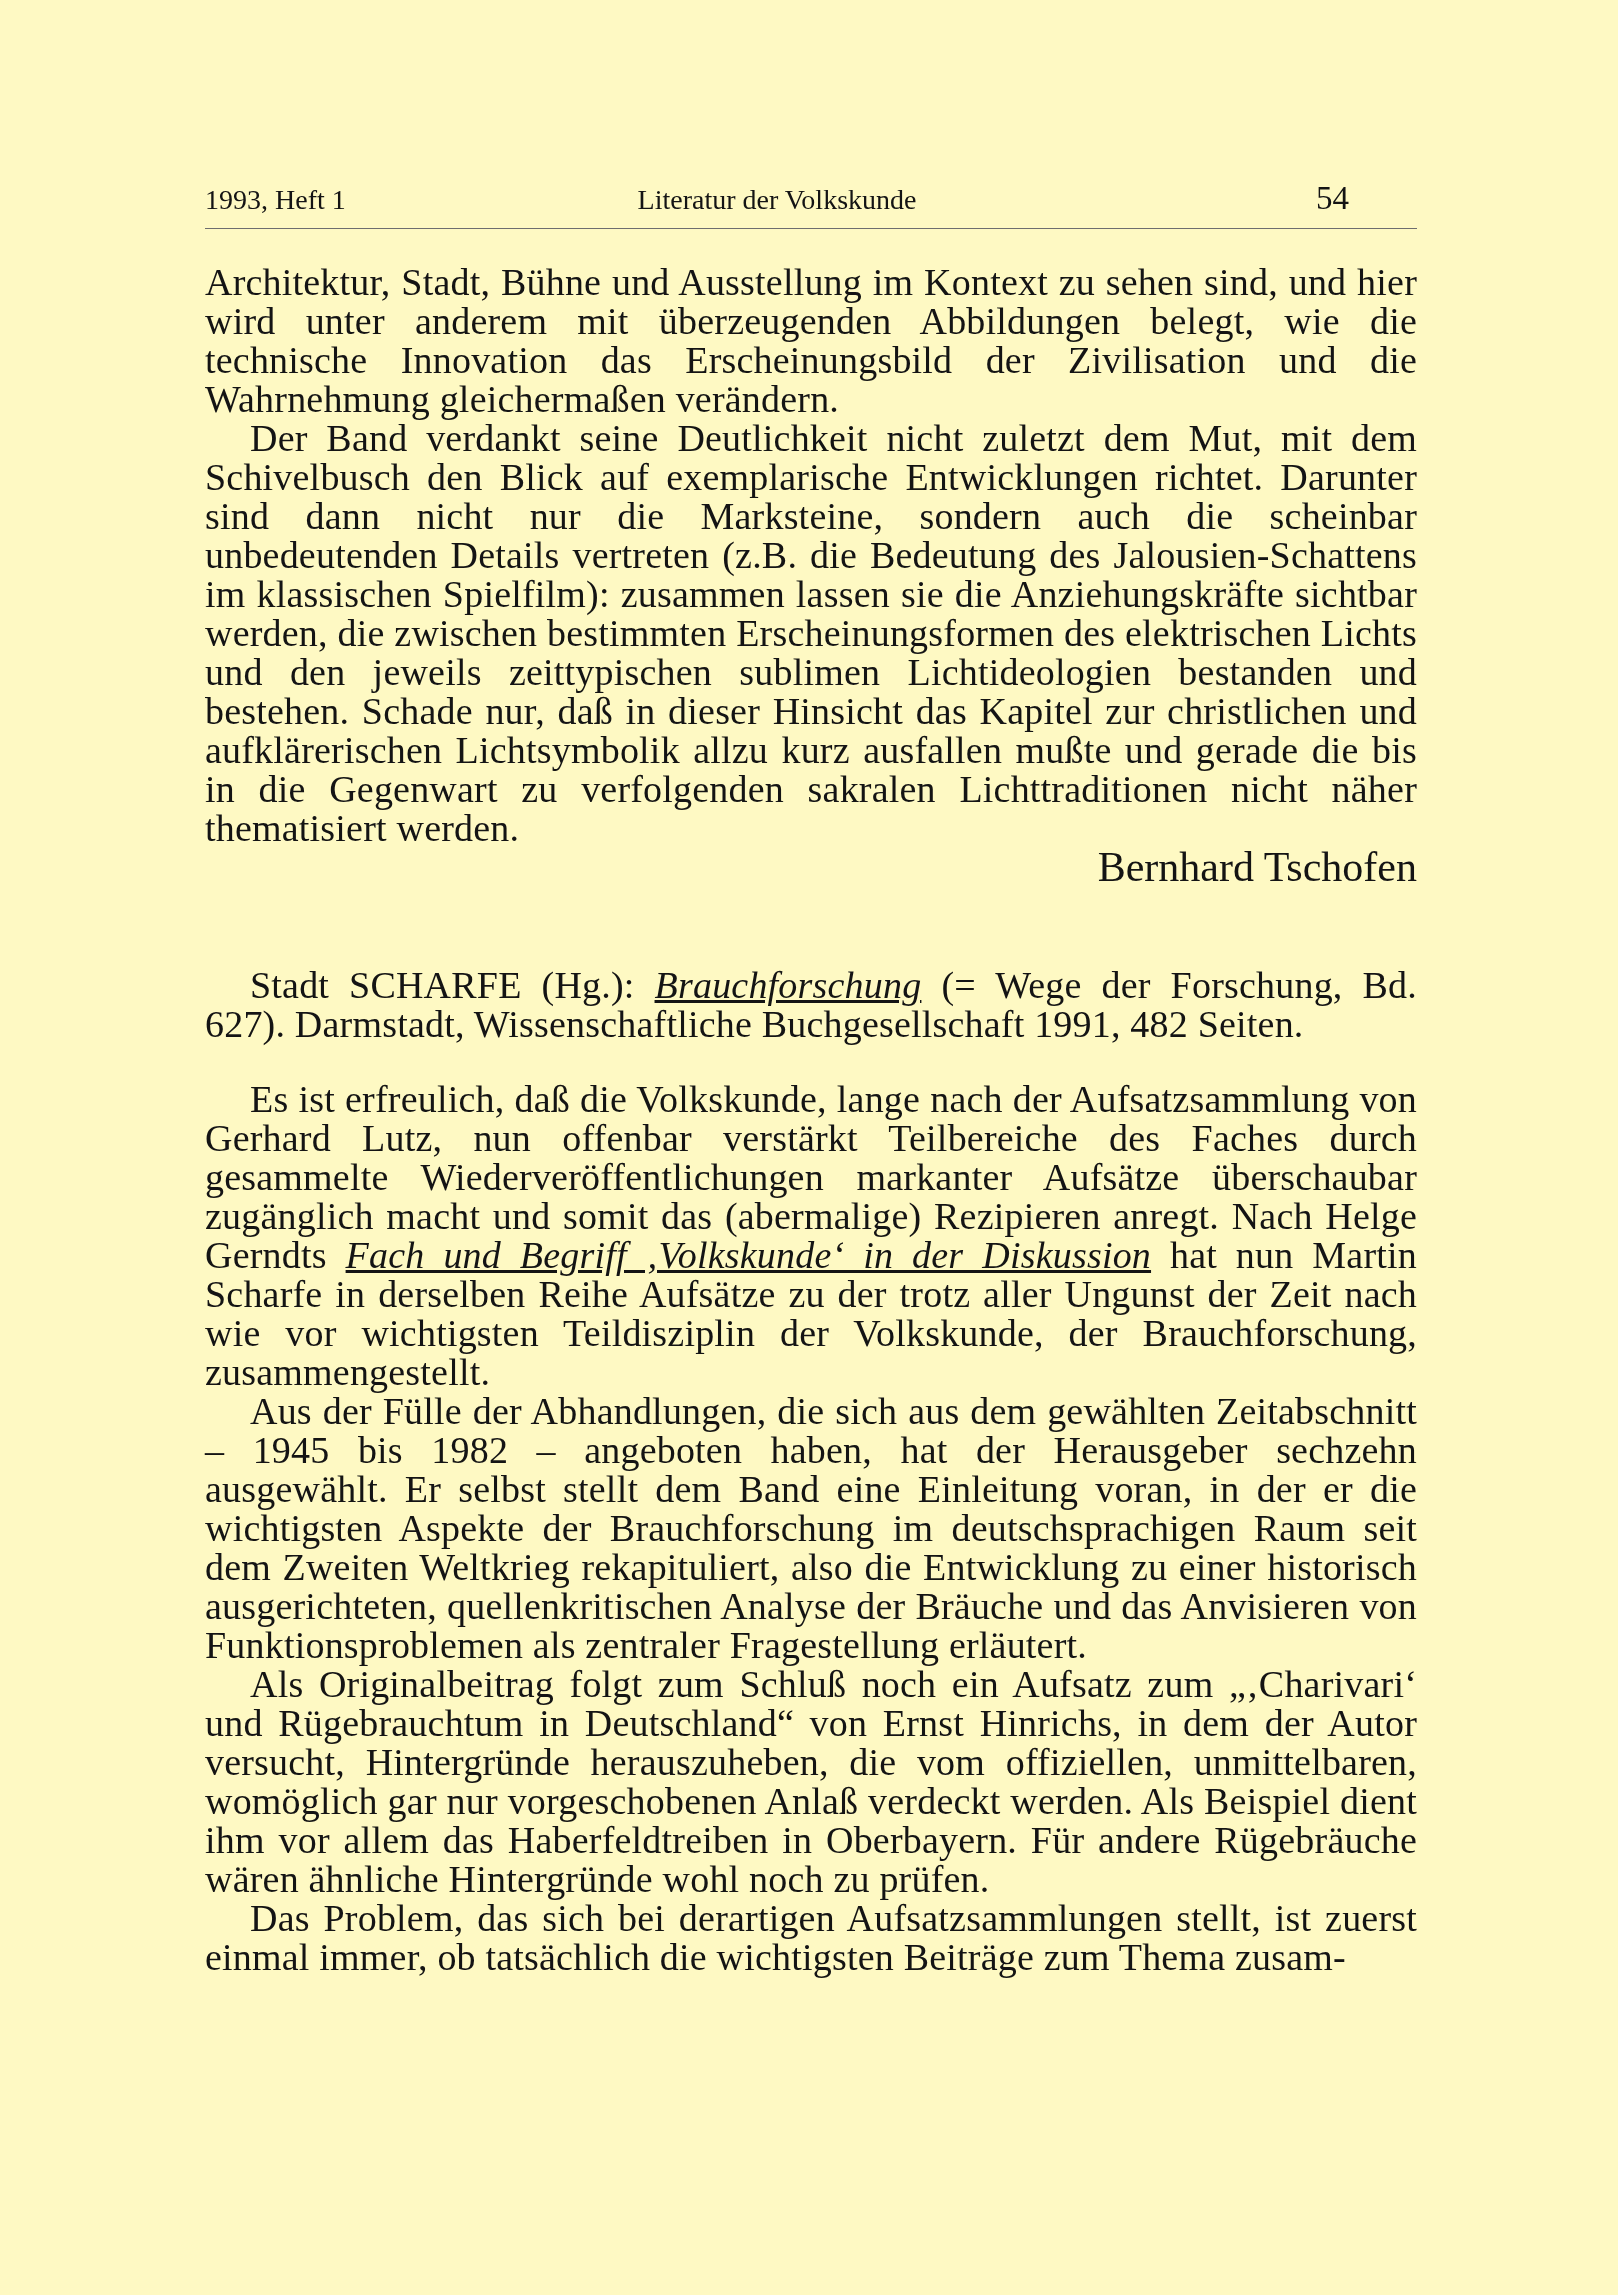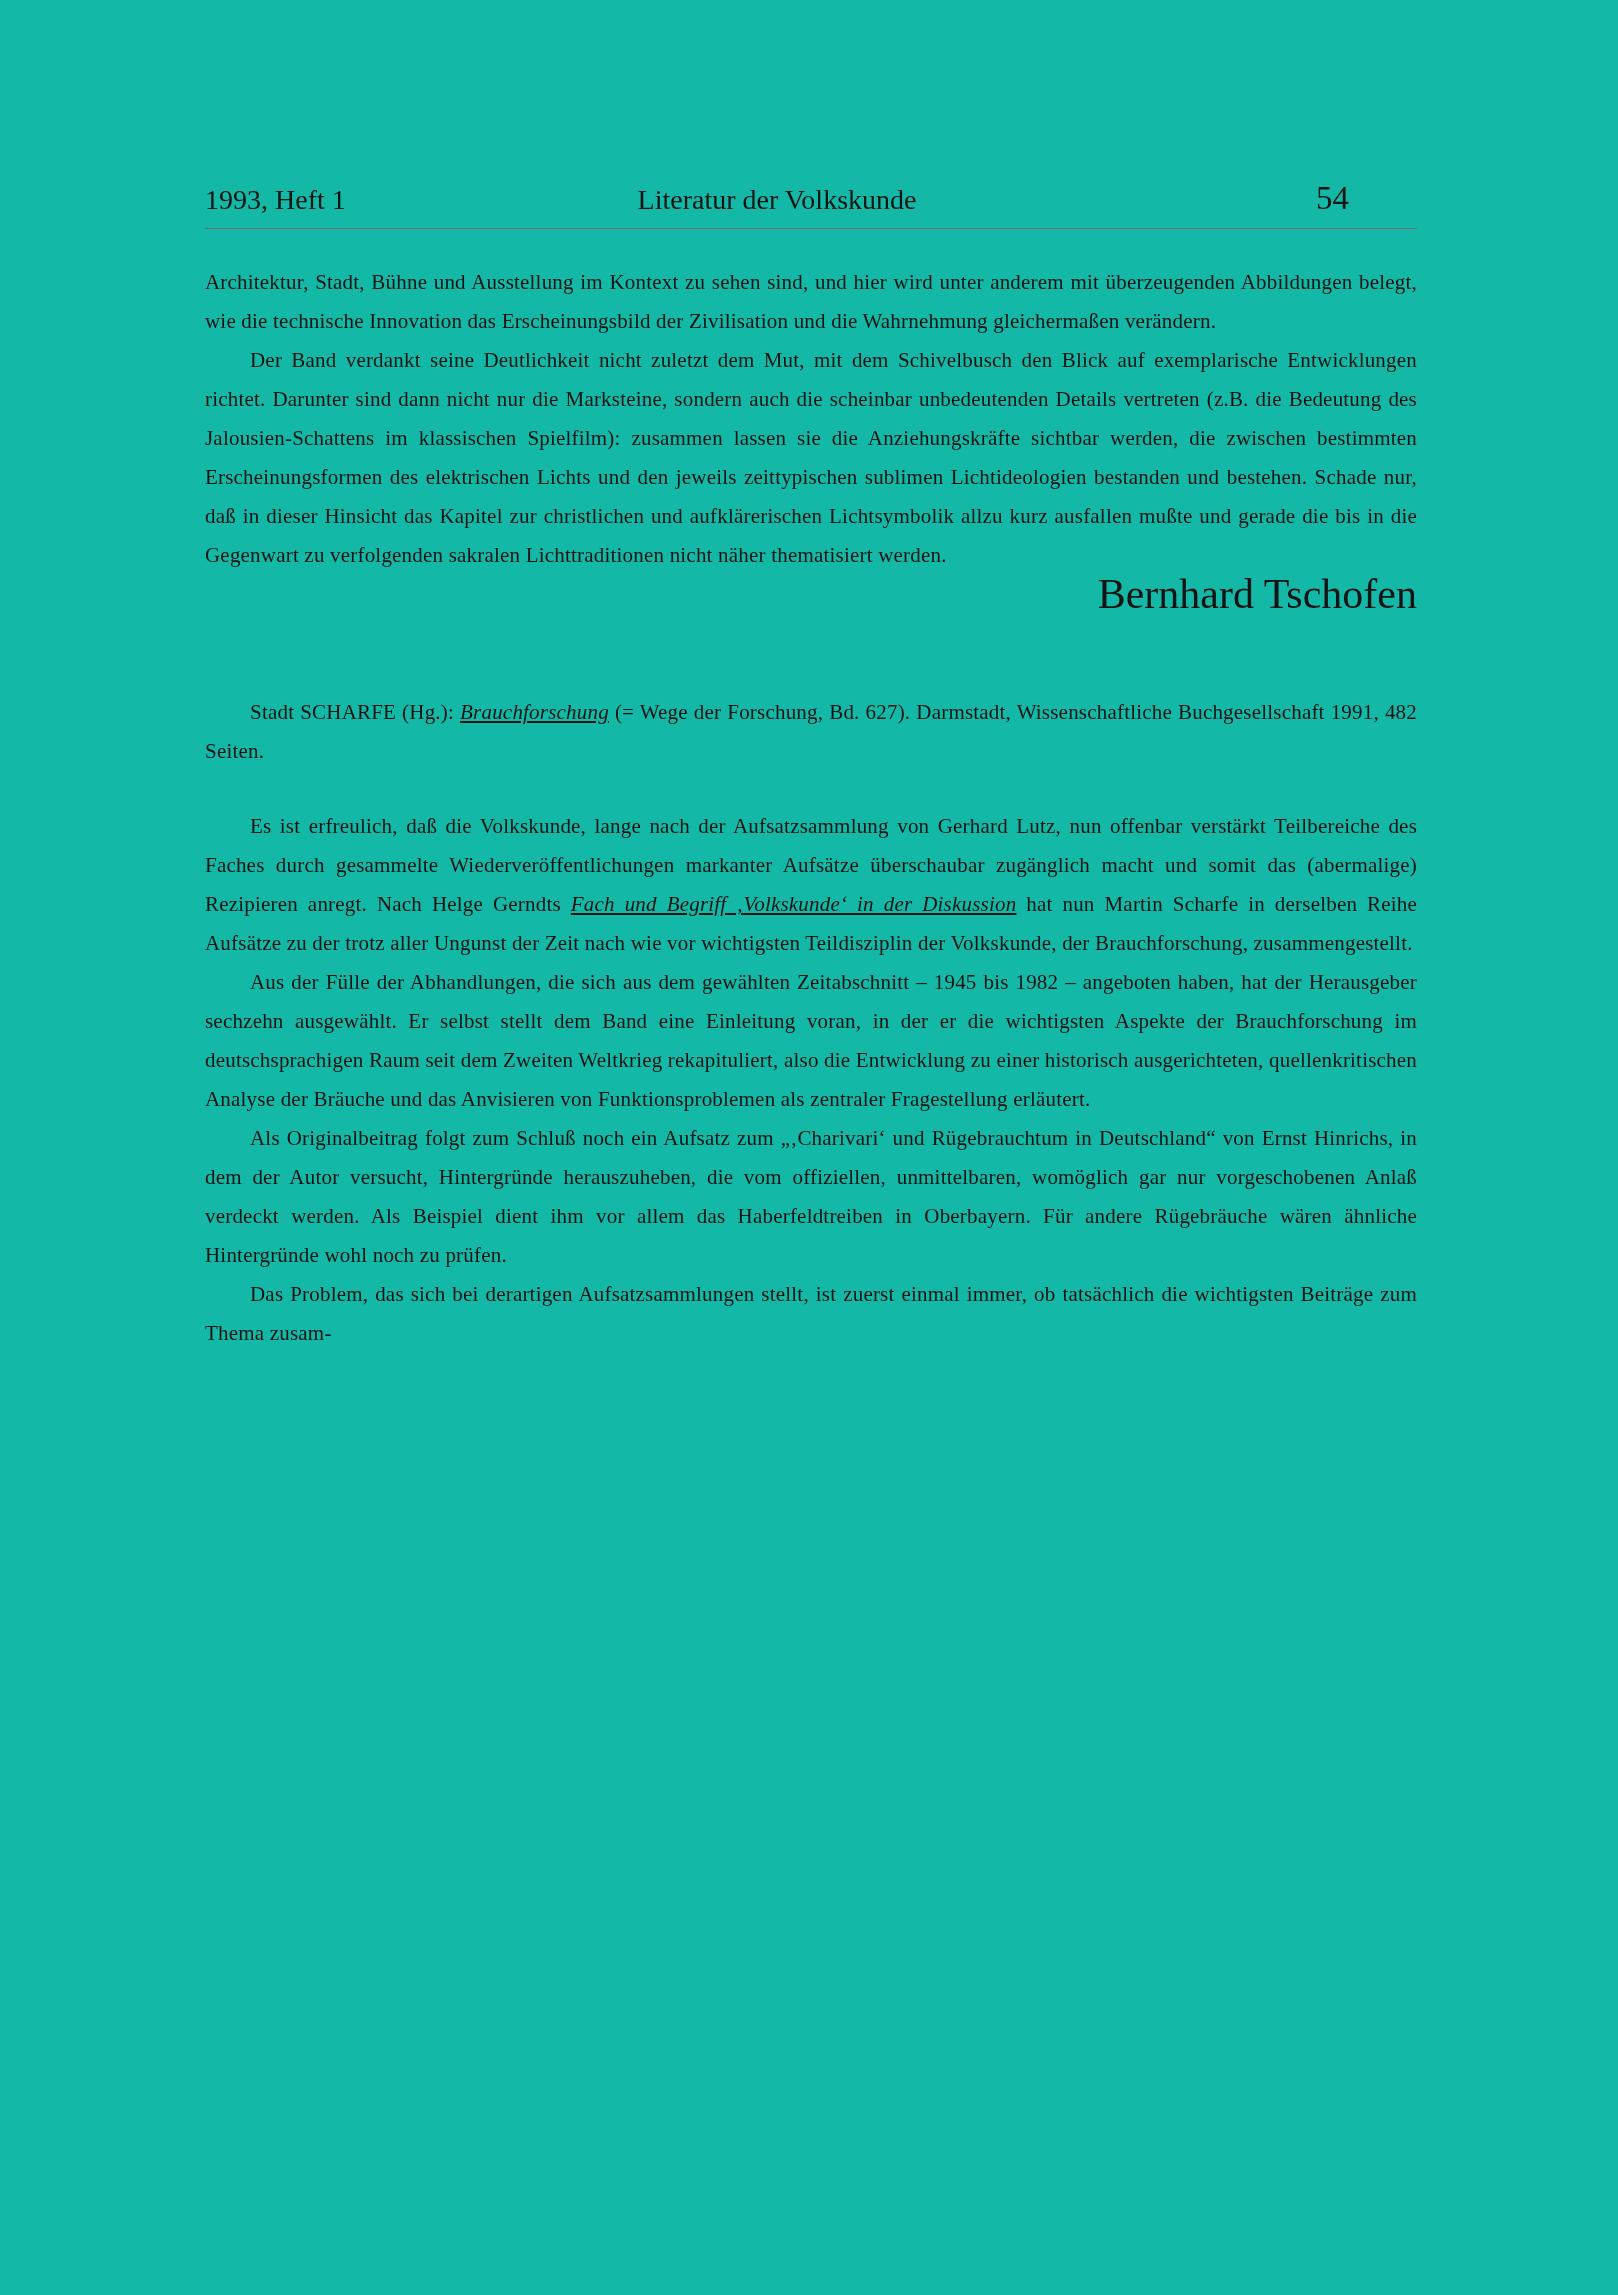--- a/index.html
+++ b/index.html
@@ -5,21 +5,21 @@
   html, body {
     margin: 0;
     padding: 0;
     background: #ffffff;
   }
   .page {
     position: relative;
     width: 1618px;
     height: 2295px;
     box-sizing: border-box;
-    background: #14b8a6;
+    background: #fef9c3;
     padding: 180px 201px 0 205px;
     font-family: "Liberation Serif", serif;
     color: #141414;
     -webkit-hyphens: auto;
     hyphens: auto;
   }
   .page-header {
     display: flex;
     align-items: baseline;
     font-size: 28px;
@@ -45,21 +45,21 @@
     margin-top: 11.3px;
     border: none;
     border-bottom: 1.6px solid #6e6e6e;
     height: 0;
   }
   .body-text {
     margin-top: 34px;
   }
   .para {
     margin: 0;
-    font-size: 21px;
+    font-size: 38px;
     line-height: 39px;
     text-align: justify;
     letter-spacing: 0.2px;
   }
   .indent {
     text-indent: 45px;
   }
   .signature {
     margin: 0;
     font-size: 42px;

